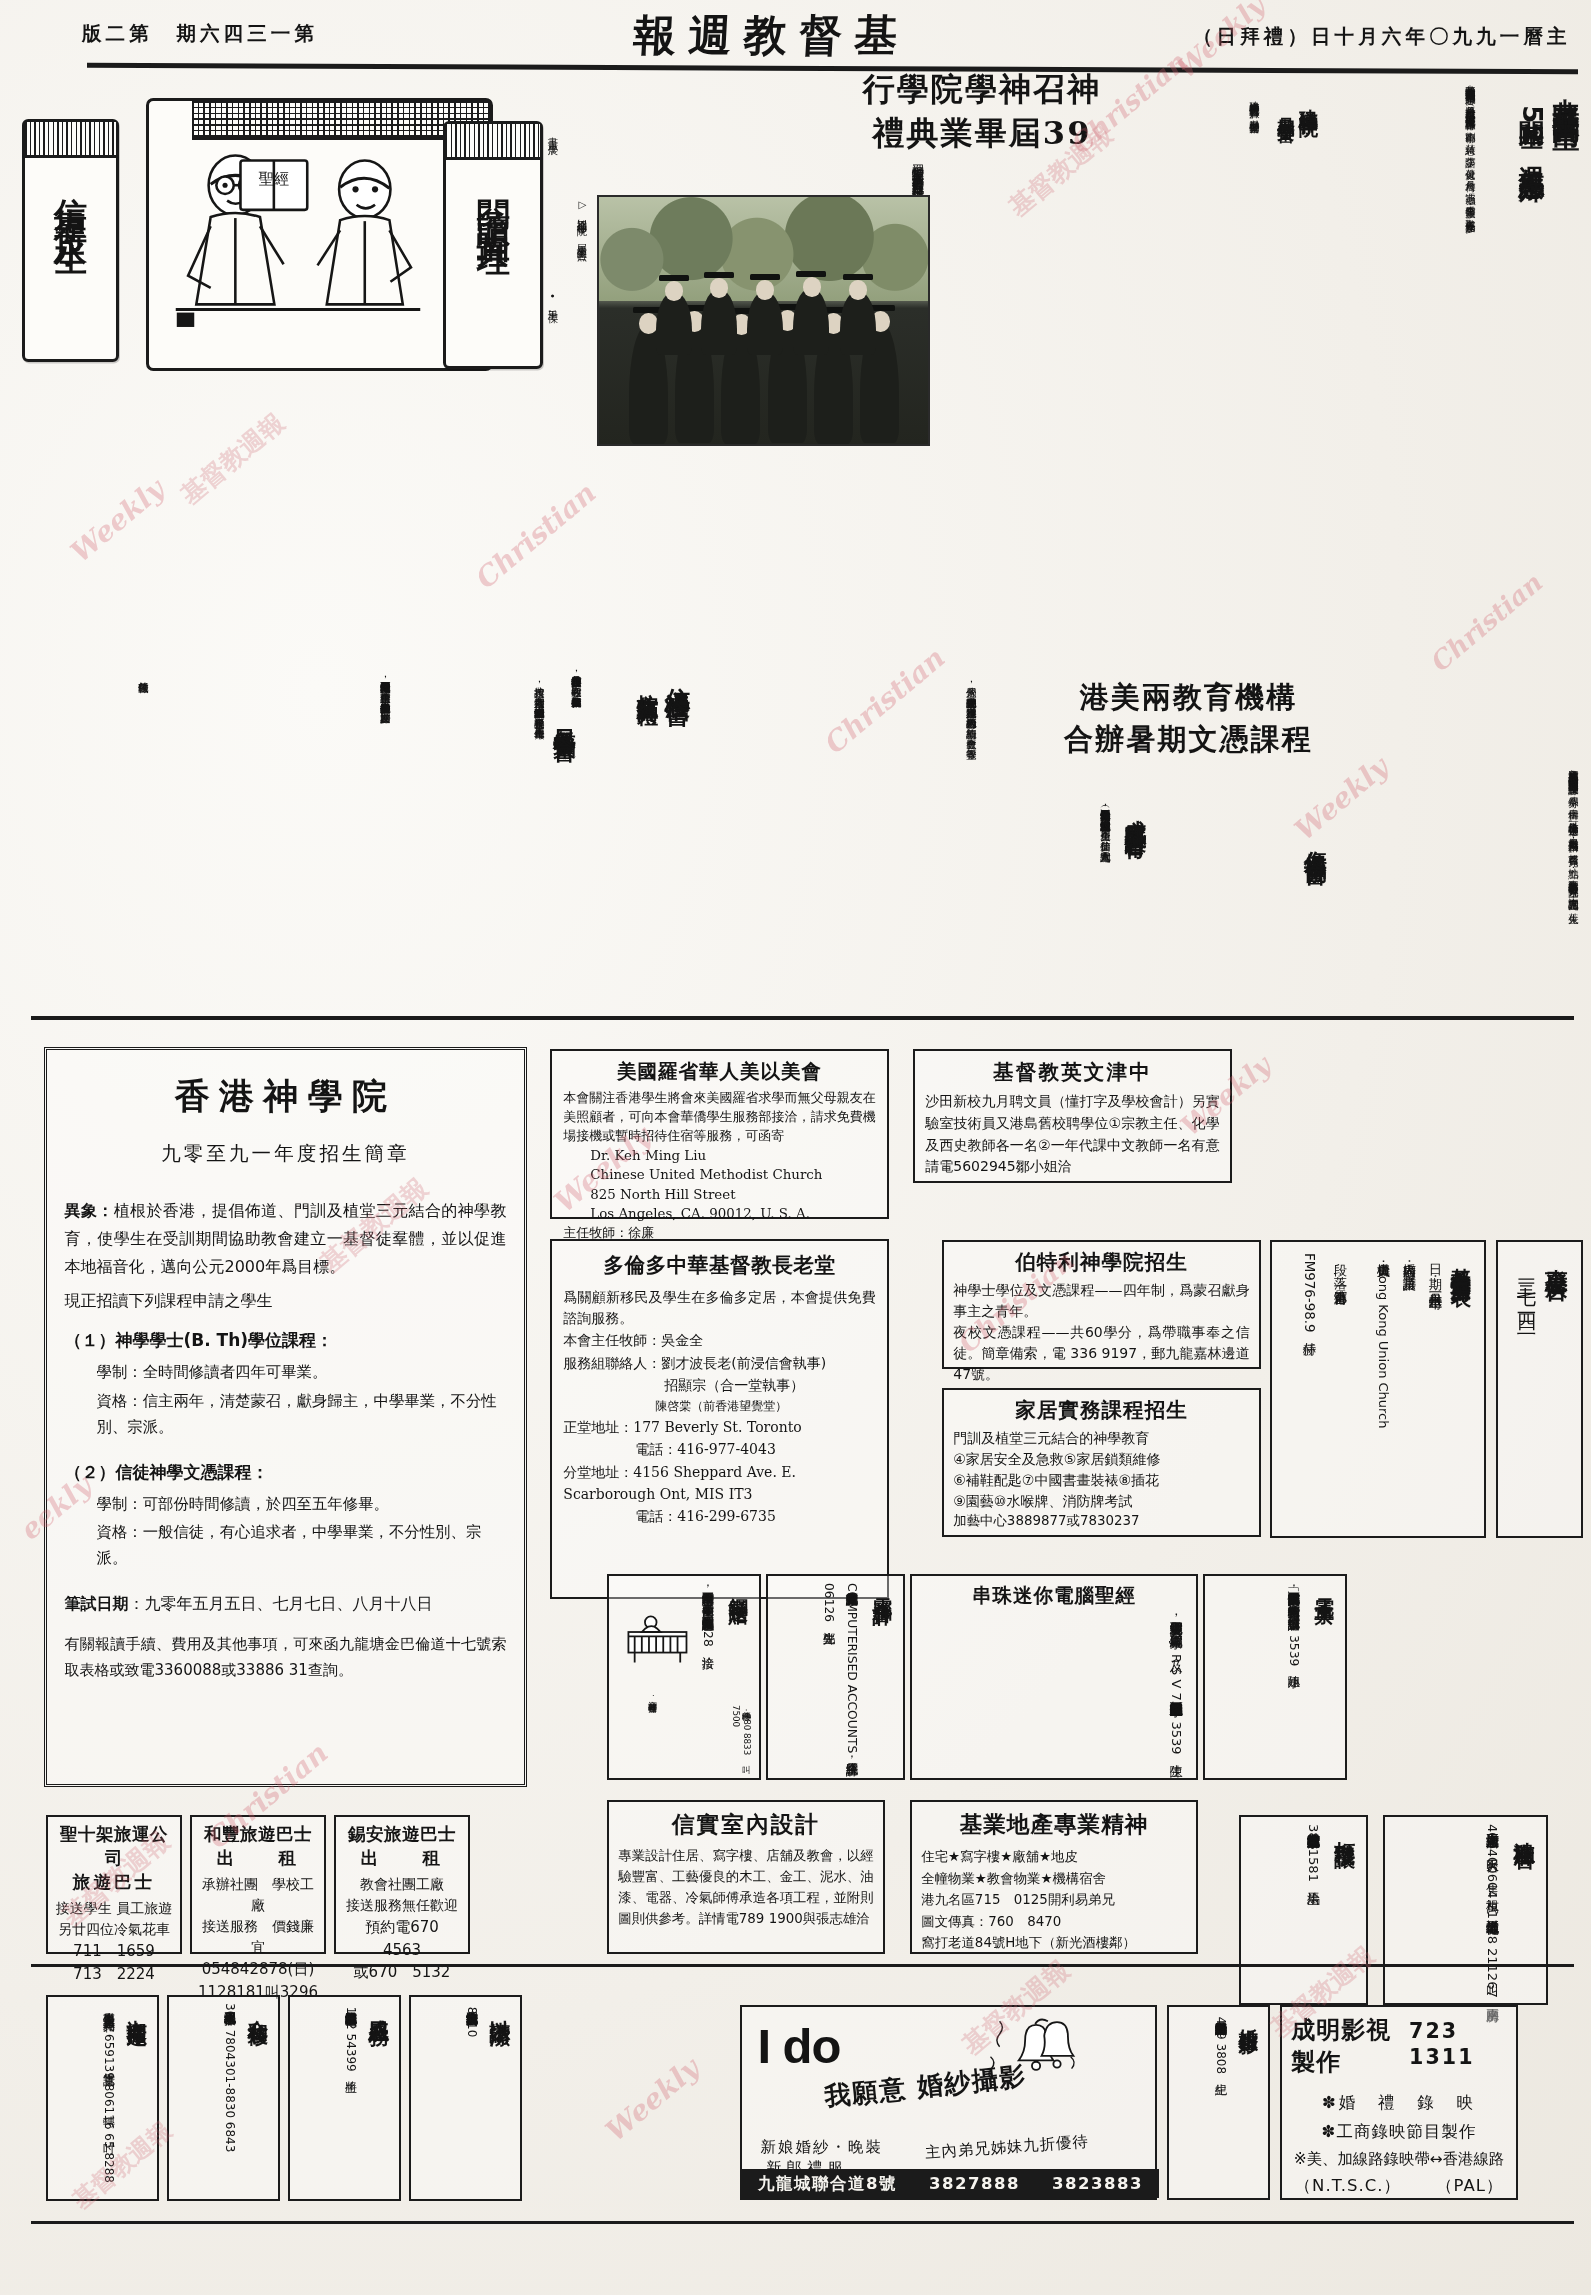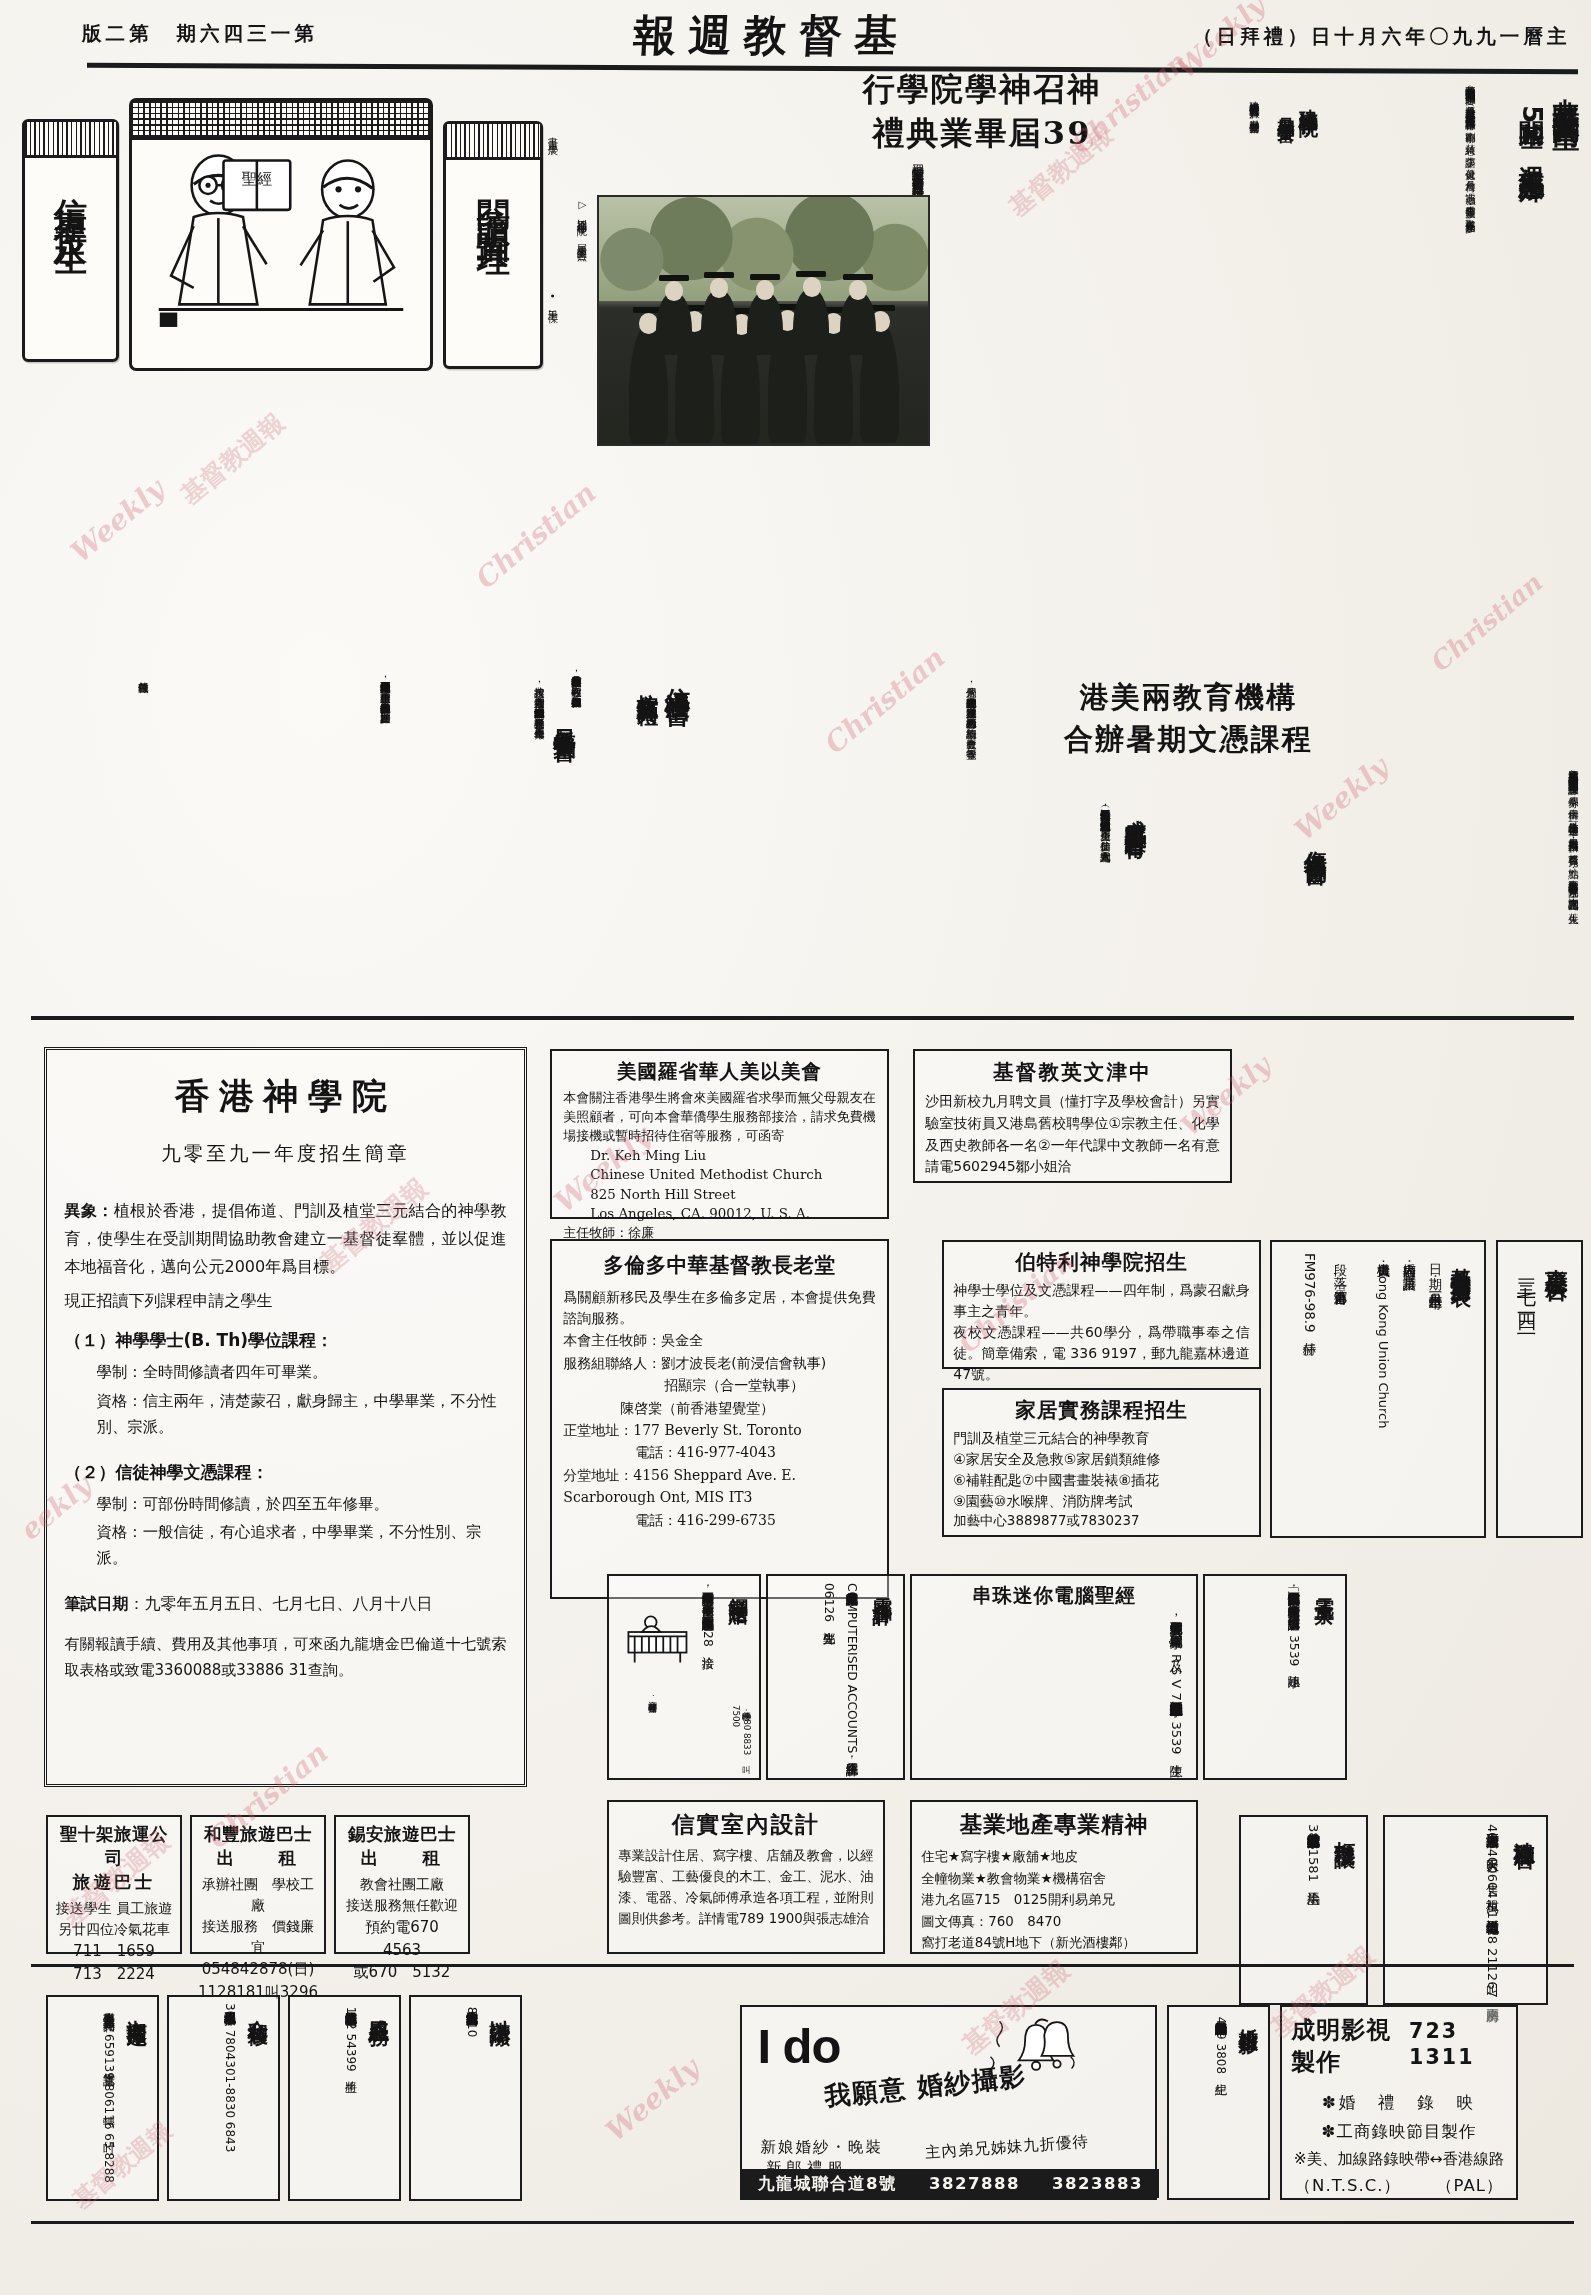--- a/index.html
+++ b/index.html
@@ -95,21 +95,21 @@
     <div id="date-line">（日拜禮）日十月六年〇九九一曆主</div>
   </div>
 
   <div class="rule" style="left:87px;top:66px;width:1491px;height:4.6px;transform:rotate(.25deg);"></div>
 
   <div class="scroll" style="left:21.6px;top:119px;width:91px;height:237px;">
     <div class="cap"></div>
     <div class="txt">信靠得永生</div>
   </div>
 
-  <div class="cartoon" style="left:129px;top:98px;width:298px;height:267px;">
+  <div class="cartoon" style="left:146px;top:98px;width:298px;height:267px;padding-left:43px;">
     <div class="cap"></div>
 
     <svg viewBox="0 0 580 440" style="position:absolute;left:0;top:39px;width:298px;height:226px;">
       <g fill="none" stroke="#161616" stroke-width="5">
 
         <ellipse cx="168" cy="88" rx="52" ry="58" fill="#ffffff"></ellipse>
         <path d="M120 86 q48 -34 96 0" stroke-width="6"></path>
         <circle cx="148" cy="88" r="17" fill="#fff"></circle>
           <circle cx="192" cy="88" r="17" fill="#fff"></circle>
         <path d="M165 88 h10"></path>
@@ -274,21 +274,21 @@
   </div>
 
   <div class="ad" style="left:550px;top:1239px;width:339px;height:360px;padding:10.3px 11.3px;">
     <div class="ctr hei" style="font-size:20.6px;letter-spacing:0.5px;">多倫多中華基督教長老堂</div>
     <div style="margin-top:8.2px;font-size:14px;line-height:1.5;text-align:justify;">爲關顧新移民及學生在多倫多定居，本會提供免費諮詢服務。</div>
     <div style="font-size:14px;line-height:1.6;">本會主任牧師：吳金全</div>
     <div style="font-size:14px;line-height:1.6;">
       <span>服務組聯絡人：</span><span>劉才波長老(前浸信會執事)</span>
     </div>
     <div style="font-size:14px;line-height:1.6;margin-left:101px;">招顯宗（合一堂執事）</div>
-    <div style="font-size:14px;line-height:1.6;margin-left:57px;">陳啓棠（前香港望覺堂）</div>
+    <div style="font-size:12px;line-height:1.6;margin-left:92px;">陳啓棠（前香港望覺堂）</div>
     <div style="font-size:14px;line-height:1.6;">
       <span>正堂地址：</span><span class="kai">177 Beverly St. Toronto</span>
     </div>
     <div class="kai" style="font-size:14px;line-height:1.6;margin-left:72px;">電話：416-977-4043</div>
     <div style="font-size:14px;line-height:1.6;">
       <span>分堂地址：</span><span class="kai">4156 Sheppard Ave. E. Scarborough Ont, MIS IT3</span>
     </div>
     <div class="kai" style="font-size:14px;line-height:1.6;margin-left:72px;">電話：416-299-6735</div>
   </div>
 

